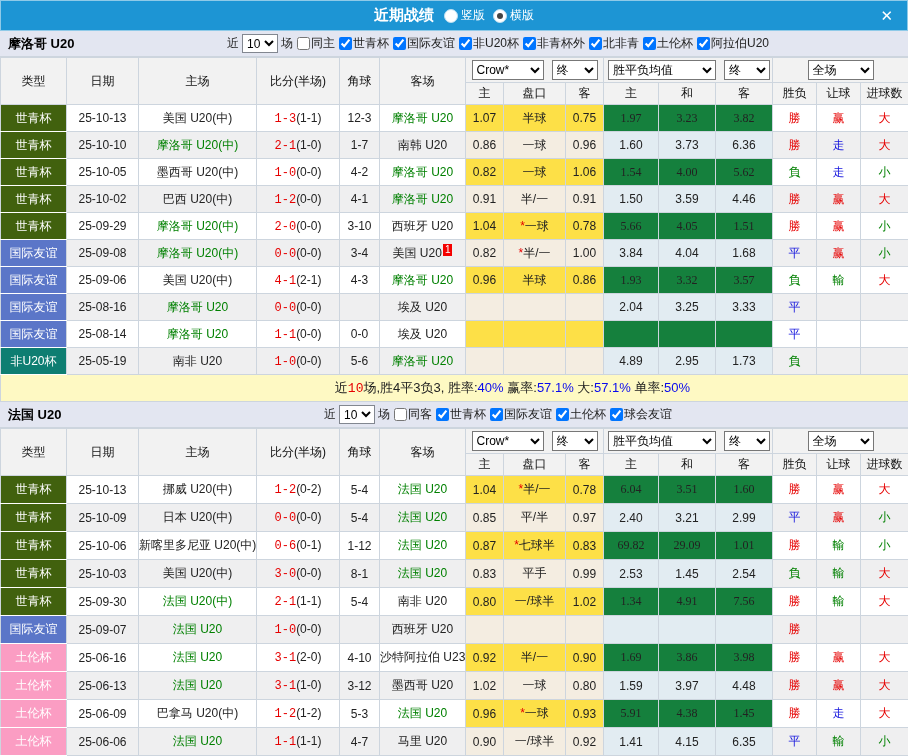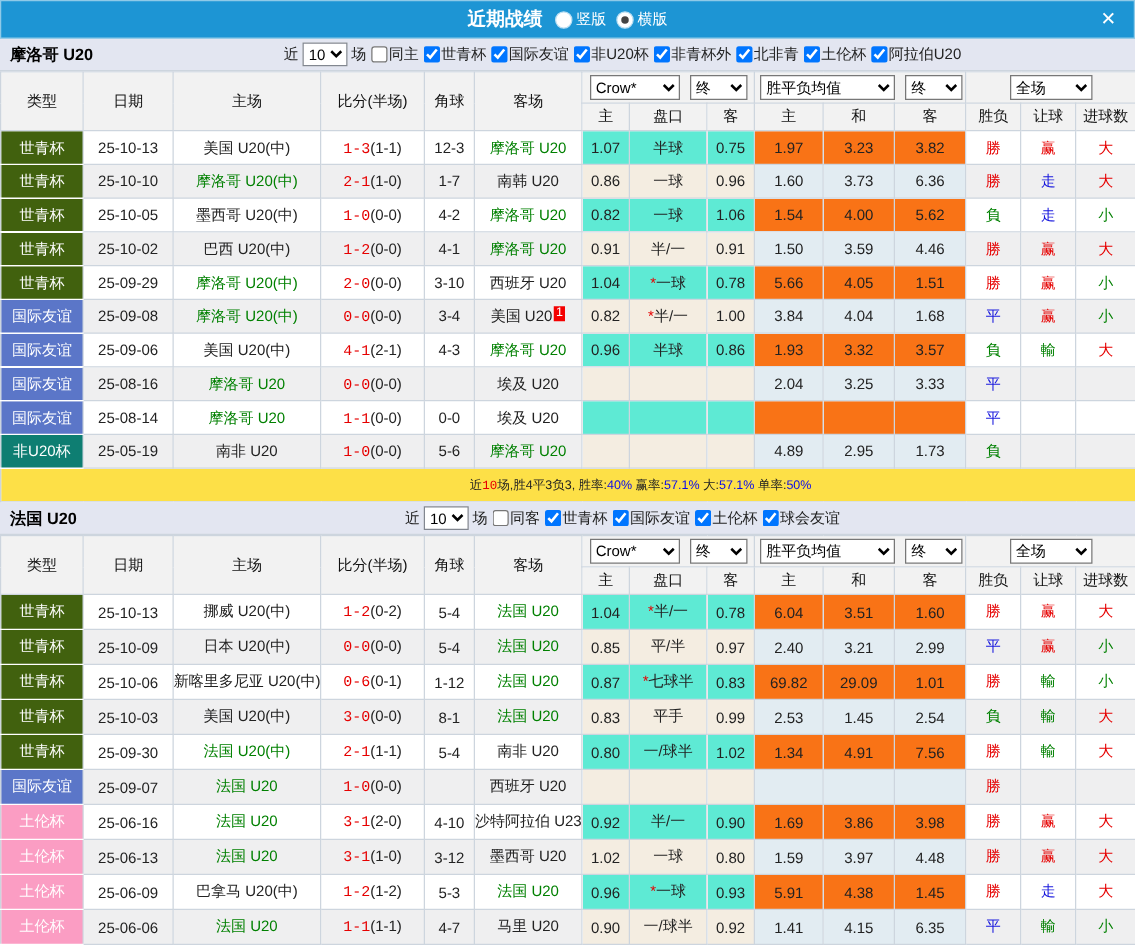--- a/index.html
+++ b/index.html
@@ -36,35 +36,35 @@
   table{border-collapse:collapse;table-layout:fixed;width:908px;font-size:12px;}
   th,td{border:1px solid #cdd5de;text-align:center;padding:0;overflow:hidden;white-space:nowrap;}
   thead th{background:#f2f2f2;font-weight:normal;color:#111;}
   thead tr.selrow th{height:24px;}
   thead tr.subrow th{height:21px;}
   thead select{font-size:12px;height:20px;border:1px solid #777;background:#fff;margin:0 4px;}
   tbody tr{height:27px;}
   table.t-france tbody tr{height:28px;}
   tr.odd td.cl,tr.odd td.cr{background:#fff;}
   tr.even td.cl,tr.even td.cr{background:#efeff0;}
-  tr.odd td.co{background:#5eead4;}
+  tr.odd td.co{background:#fde047;}
   tr.even td.co{background:#f4ede1;}
-  tr.odd td.ca{background:#f97316;}
+  tr.odd td.ca{background:#15803d;font-family:Liberation Serif, serif;}
   tr.even td.ca{background:#e2ecf2;}
   td.type{color:#fff;border-bottom:1px solid #fff;}
   .grn{color:#008000;}
   .red{color:#e60000;font-family:Liberation Mono, monospace;}
   .rr{color:#e60000;font-weight:normal;}
   .rg{color:#008000;}
   .rb{color:#1515dd;}
   .bl{color:#0909ee;}
   .badge{display:inline-block;background:#f40000;color:#fff;font-size:10px;line-height:12px;
     padding:0 2px;vertical-align:4px;margin-left:1px;}
   .star{color:#e60000;}
-  tr.summary td{height:26px;background:#fde047;font-size:10px;}
+  tr.summary td{height:26px;background:#fef9c3;font-size:13px;}
   .sumwrap{transform:translateX(58px);display:inline-block;}
 </style>
 </head>
 <body>
 
 <div class="titlebar">
   <span class="ttl">近期战绩</span>
   <span class="radio-group">
     <span class="radio" id="radio-0"></span>
     <span class="radio-label">竖版</span>

